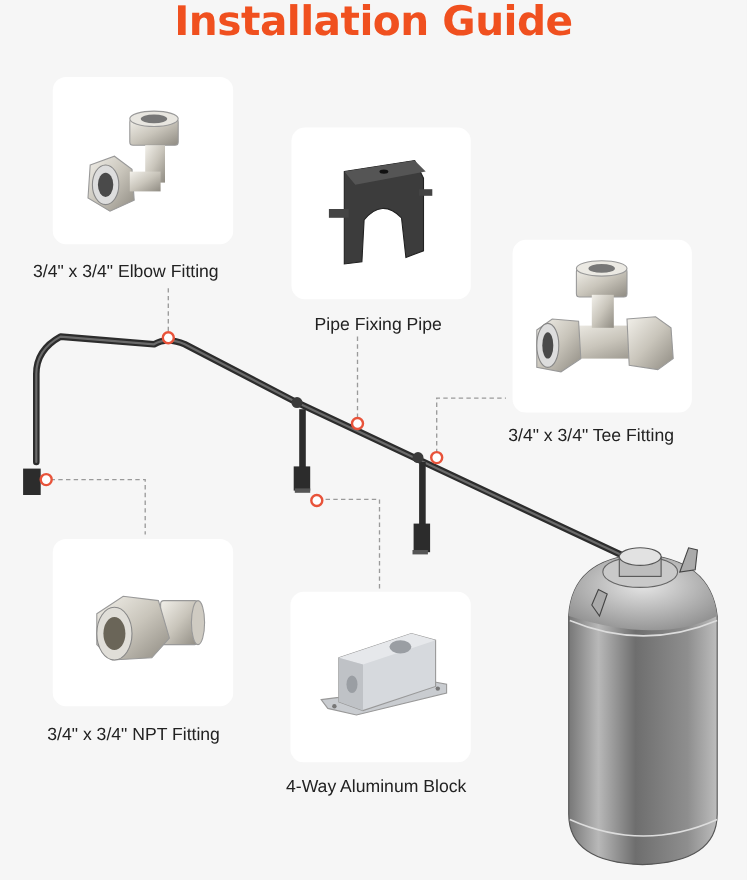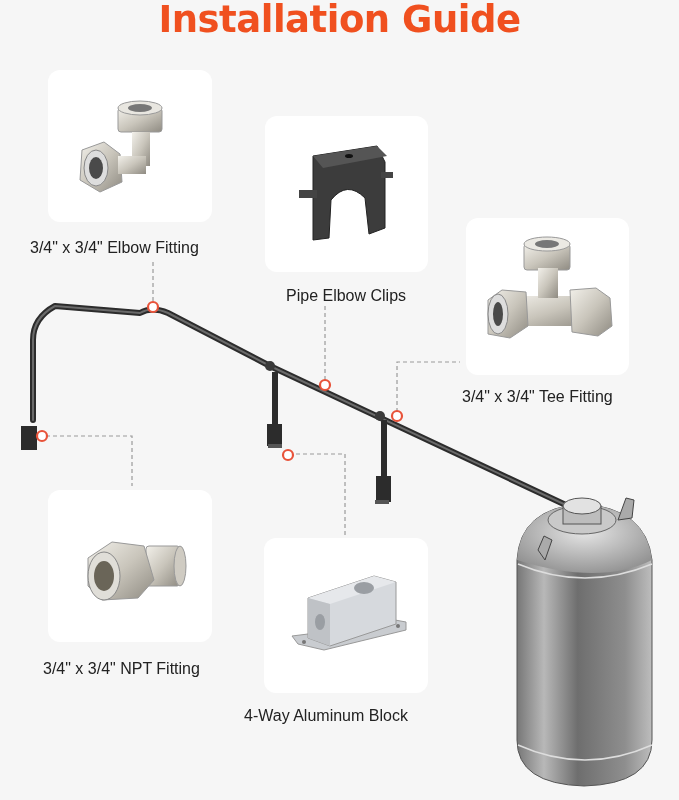--- a/index.html
+++ b/index.html
@@ -99,21 +99,21 @@
 
 <div class="card" style="left:265px;top:116px;width:163px;height:156px;">
   <svg width="163" height="156">
     <path d="M48,40 L112,30 L120,46 L120,112 L104,118 L100,82 Q82,64 66,84 L64,122 L48,124 Z" fill="#3c3c3c" stroke="#222"></path>
     <path d="M48,40 L112,30 L122,40 L58,52 Z" fill="#555"></path>
     <ellipse cx="84" cy="40" rx="4" ry="2" fill="#111"></ellipse>
     <rect x="34" y="74" width="18" height="8" fill="#444"></rect>
     <rect x="116" y="56" width="12" height="6" fill="#444"></rect>
   </svg>
 </div>
-<div class="label" style="left:286px;top:287px;">Pipe Elbow Clips</div>
+<div class="label" style="left:286px;top:287px;">Pipe Fixing Pipe</div>
 
 <div class="card" style="left:466px;top:218px;width:163px;height:157px;">
   <svg width="163" height="157">
     <rect x="58" y="26" width="46" height="26" fill="url(#chrome)" stroke="#999" rx="3"></rect>
     <ellipse cx="81" cy="26" rx="23" ry="7" fill="#ebe9e3" stroke="#999"></ellipse>
     <ellipse cx="81" cy="26" rx="12" ry="4" fill="#777"></ellipse>
     <rect x="42" y="78" width="88" height="30" fill="url(#chrome)"></rect>
     <rect x="72" y="50" width="20" height="30" fill="url(#chrome)"></rect>
     <polygon points="22,82 36,72 60,74 62,108 44,120 22,116" fill="url(#chrome)" stroke="#999"></polygon>
     <ellipse cx="32" cy="96" rx="10" ry="20" fill="#ddd" stroke="#888"></ellipse>
@@ -139,13 +139,13 @@
     <polygon points="28,98 44,96 120,80 142,84 142,92 60,112 34,106" fill="#c9ccd0" stroke="#999"></polygon>
     <polygon points="44,60 110,38 132,44 132,86 66,108 44,100" fill="#d6d9dd" stroke="#999"></polygon>
     <polygon points="44,60 110,38 132,44 66,66" fill="#e6e8eb"></polygon>
     <polygon points="44,60 66,66 66,108 44,100" fill="#bfc2c6"></polygon>
     <ellipse cx="100" cy="50" rx="10" ry="6" fill="#9a9ea3"></ellipse>
     <ellipse cx="56" cy="84" rx="5" ry="8" fill="#9a9ea3"></ellipse>
     <circle cx="40" cy="104" r="2" fill="#777"></circle>
     <circle cx="134" cy="88" r="2" fill="#777"></circle>
   </svg>
 </div>
-<div class="label" style="left:244px;top:707px;">4-Way Aluminum Block</div>
+<div class="label" style="left:260px;top:707px;">4-Way Aluminum Block</div>
 
 </body></html>

